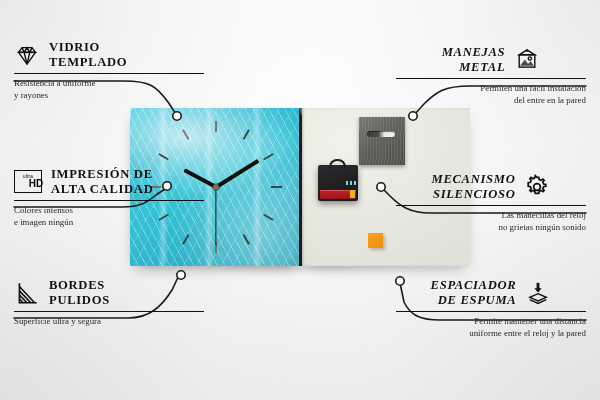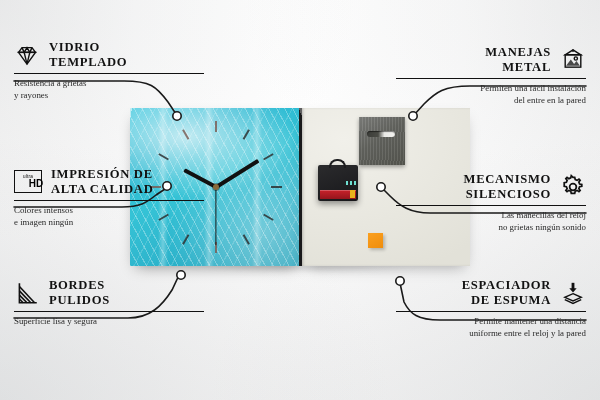--- a/index.html
+++ b/index.html
@@ -112,21 +112,21 @@
     position:absolute; left:138px; top:264px; width:330px; height:16px;
     background:radial-gradient(ellipse 50% 60% at 50% 0%, rgba(90,92,95,.40), rgba(0,0,0,0) 72%);
     filter:blur(3px);
   }
 
   
   .callout { position:absolute; width:200px; }
   .callout.left  { text-align:left; }
   .callout.right { text-align:right; }
   .co-head { display:flex; align-items:center; gap:9px; }
-  .callout.right .co-head { justify-content:flex-end; }
+  .callout.right .co-head { justify-content:center;font-style:italic; }
   .co-title {
     font-family:"Liberation Serif", serif;
     font-size:12.6px; font-weight:700; line-height:1.18;
     letter-spacing:.055em; color:#121212; text-transform:uppercase;
     white-space:pre-line;
   }
   .co-rule { height:1.4px; background:#111; margin:3px 0 4px; }
   .co-sub {
     font-family:"Liberation Serif", serif;
     font-size:8.9px; line-height:1.32; color:#2a2a2a; white-space:pre-line;
@@ -220,21 +220,21 @@
           <path d="M4.2,9.6 L7.4,5.2 L16.6,5.2 L19.8,9.6 Z"></path>
           <path d="M7.4,5.2 L9.4,9.6 L12,5.2 L14.6,9.6 L16.6,5.2"></path>
           <path d="M4.2,9.6 L19.8,9.6"></path>
           <path d="M9.4,9.6 L12,20.4 L14.6,9.6"></path>
         </svg>
       </span>
       <span class="co-title">VIDRIO
 TEMPLADO</span>
     </div>
     <div class="co-rule"></div>
-    <div class="co-sub">Resistencia a grietas
+    <div class="co-sub">Resistencia a uniforme
 y rayones</div>
   </div>
 
   <div class="callout left" style="left:14px; top:167px; width:190px;">
     <div class="co-head">
       <span class="ico" style="display:flex;align-items:center;justify-content:center;border:1.2px solid #111;width:28px;height:23px;">
         <span style="display:flex;flex-direction:column;align-items:center;line-height:1;">
           <span style="font-size:4.6px;letter-spacing:.04em;font-family:'Liberation Sans',sans-serif;">ultra</span>
           <span style="font-size:10px;font-weight:700;font-family:'Liberation Sans',sans-serif;margin-left:16px;">HD</span>
         </span>
@@ -255,21 +255,21 @@
           <path d="M5,6 L19,21"></path>
           <path d="M5,10 L15.5,21"></path>
           <path d="M5,14 L12,21"></path>
           <path d="M5,17.5 L8.5,21"></path>
         </svg>
       </span>
       <span class="co-title">BORDES
 PULIDOS</span>
     </div>
     <div class="co-rule"></div>
-    <div class="co-sub">Superficie lisa y segura</div>
+    <div class="co-sub">Superficie ultra y segura</div>
   </div>
 
   <div class="callout right" style="left:396px; top:45px; width:190px;">
     <div class="co-head">
       <span class="co-title">MANEJAS
 METAL</span>
       <span class="ico">
         <svg viewBox="0 0 24 24" fill="none" stroke="#111" stroke-width="1.3">
           <path d="M12,2.4 L12,4.6"></path>
           <path d="M12,2.6 L4.8,7.2 L19.2,7.2 Z"></path>

